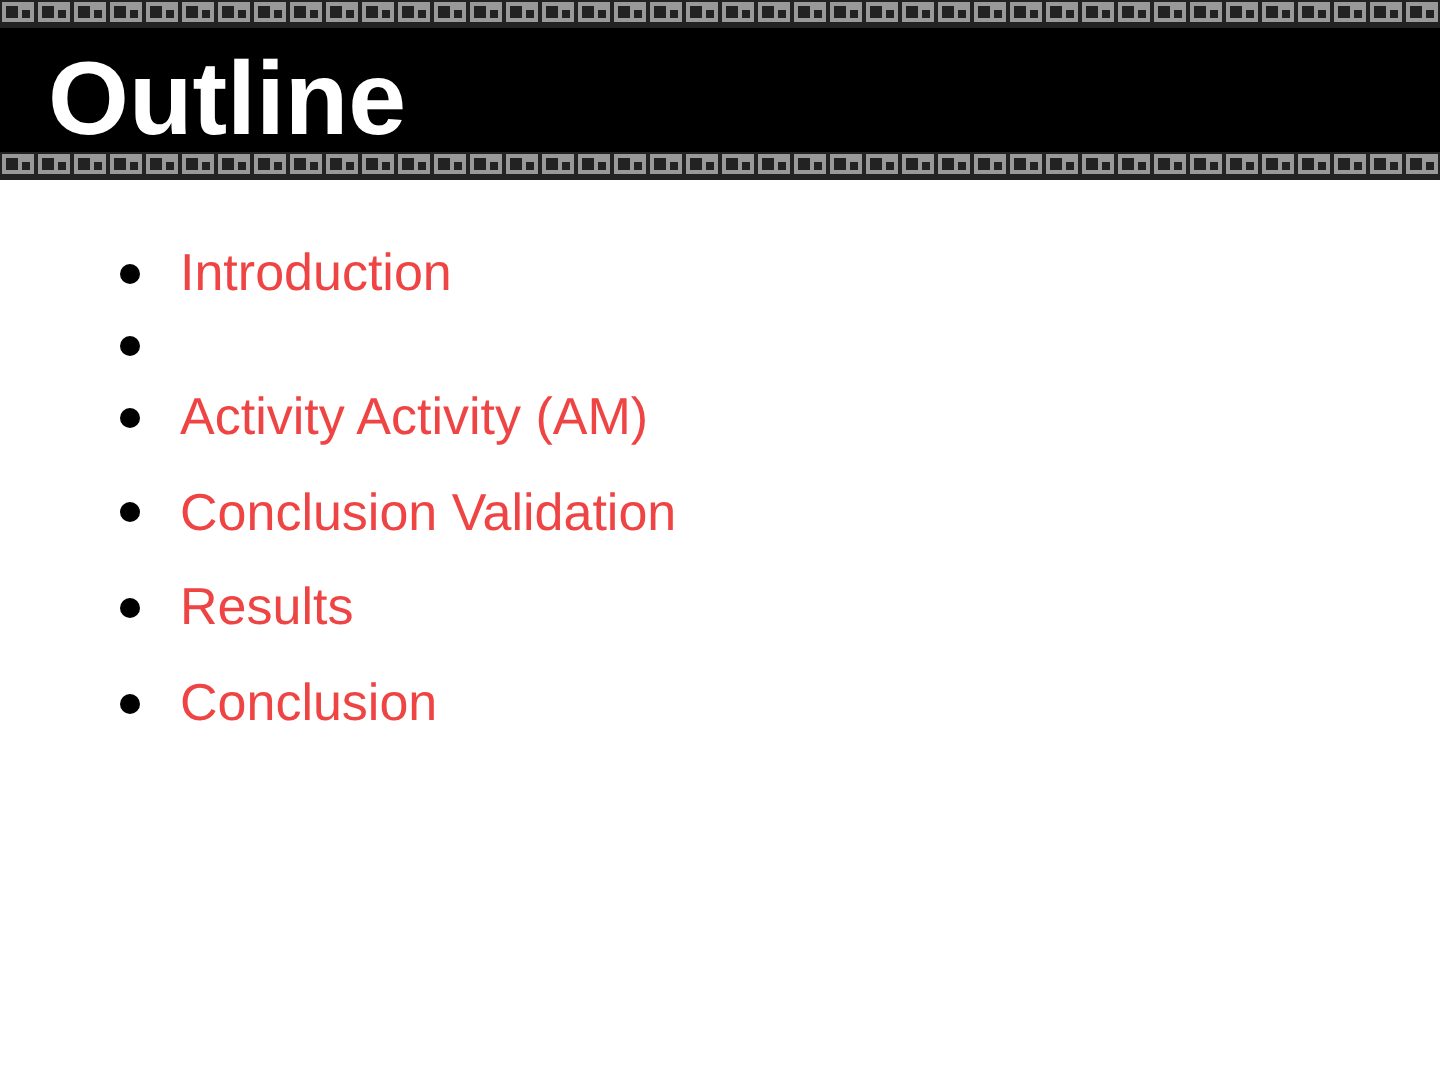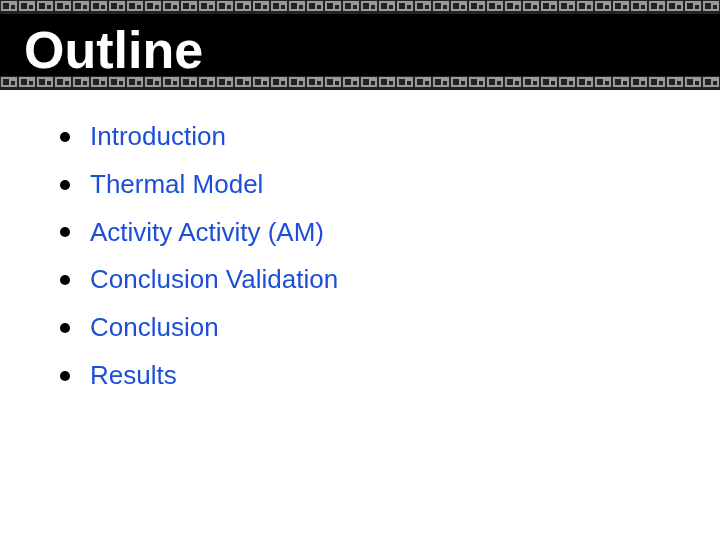--- a/index.html
+++ b/index.html
@@ -53,21 +53,21 @@
       list-style: none;
       padding: 0;
       margin: 0;
     }
 
     .bullet-list li {
       display: flex;
       align-items: center;
       font-size: 26px;
       font-family: Arial, Helvetica, sans-serif;
-      color: #1d4ed8;
+      color: #ef4444;
       margin-bottom: 14px;
       line-height: 1.3;
     }
 
     .bullet-dot {
       width: 10px;
       height: 10px;
       background-color: #000000;
       border-radius: 50%;
       margin-right: 20px;
@@ -129,34 +129,33 @@
   </div>
 
   <div class="content-area">
     <ul class="bullet-list" id="bullet-list">
     <li>
           <span class="bullet-dot"></span>
           <span>Introduction</span>
         </li>
         <li>
           <span class="bullet-dot"></span>
-          <span>Thermal Model</span>
         </li>
         <li>
           <span class="bullet-dot"></span>
           <span>Activity Activity (AM)</span>
         </li>
         <li>
           <span class="bullet-dot"></span>
           <span>Conclusion Validation</span>
         </li>
         <li>
           <span class="bullet-dot"></span>
-          <span>Conclusion</span>
+          <span>Results</span>
         </li>
         <li>
           <span class="bullet-dot"></span>
-          <span>Results</span>
+          <span>Conclusion</span>
         </li>
       </ul>
   </div>
 
 </div>
 
 </body></html>

